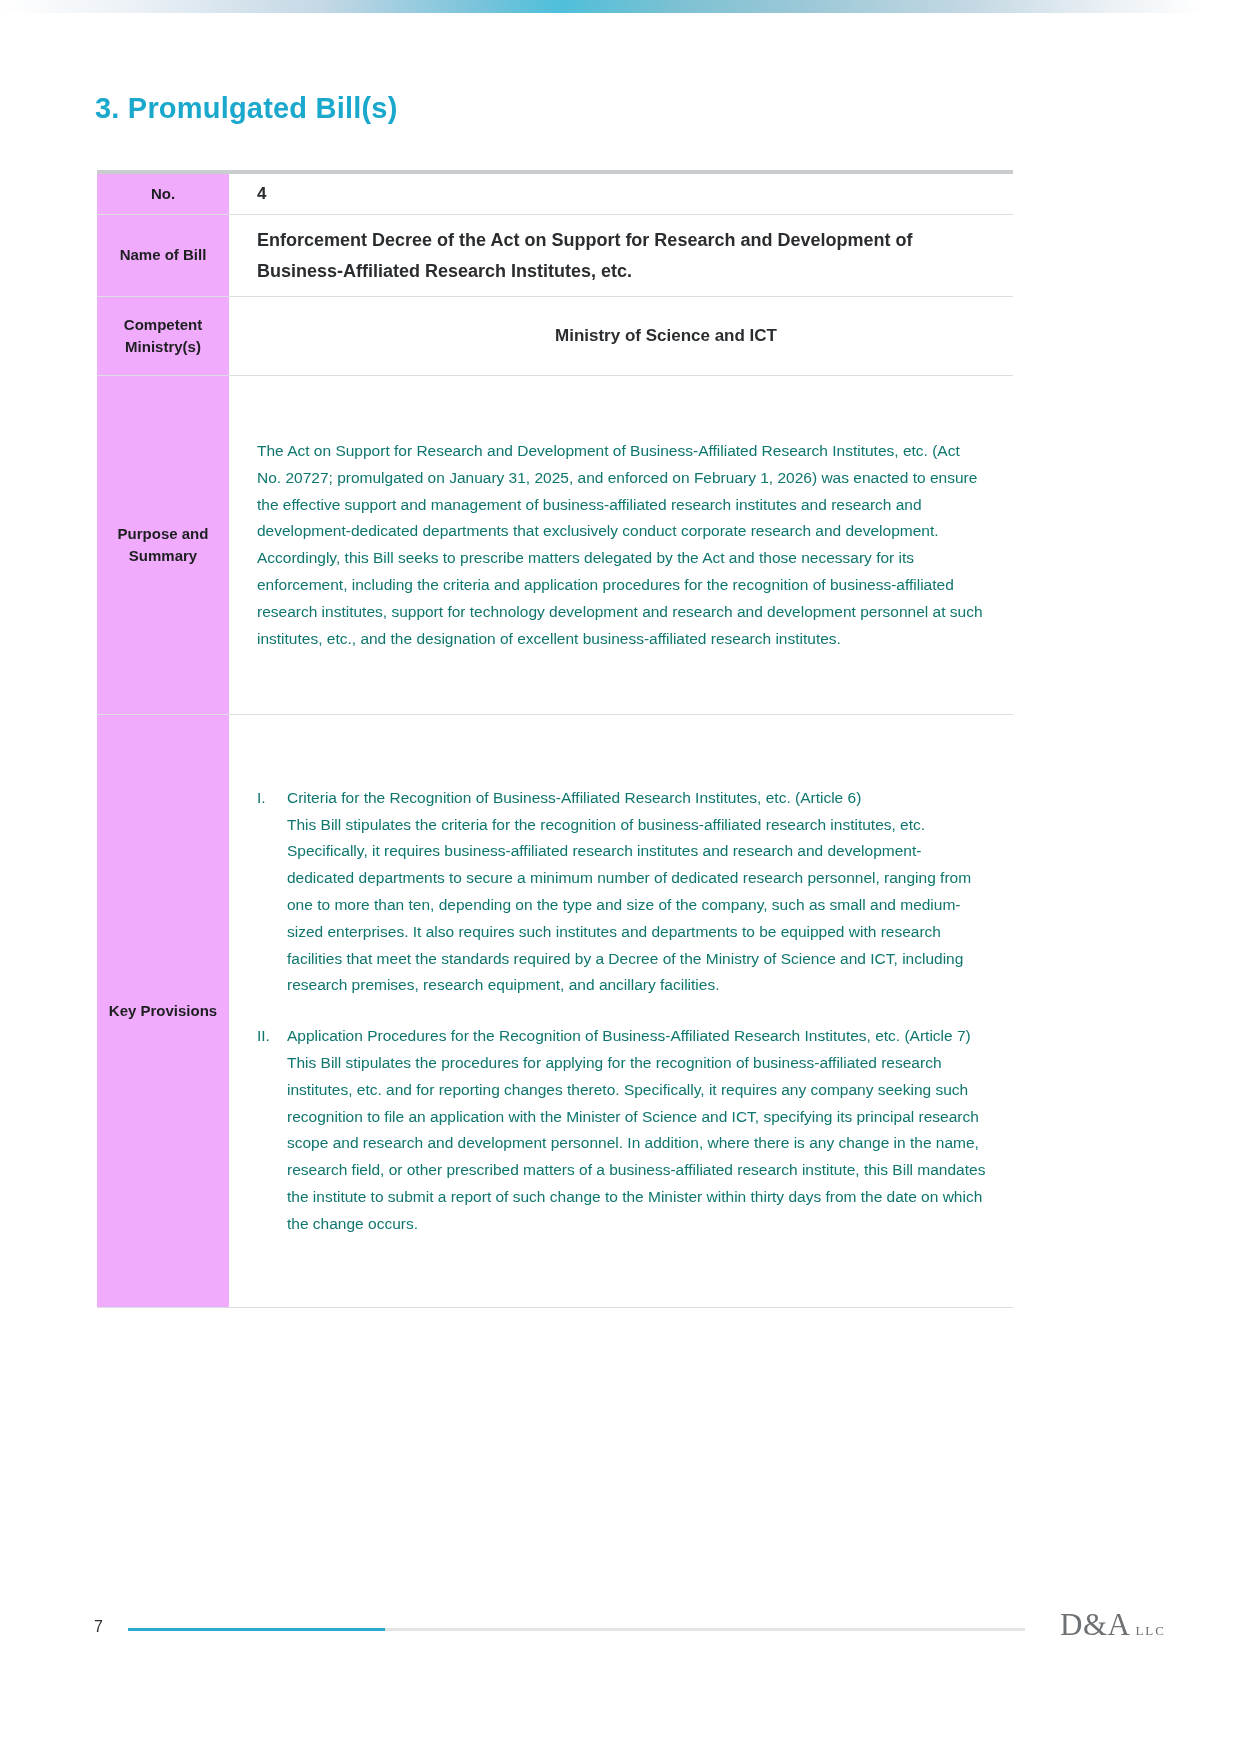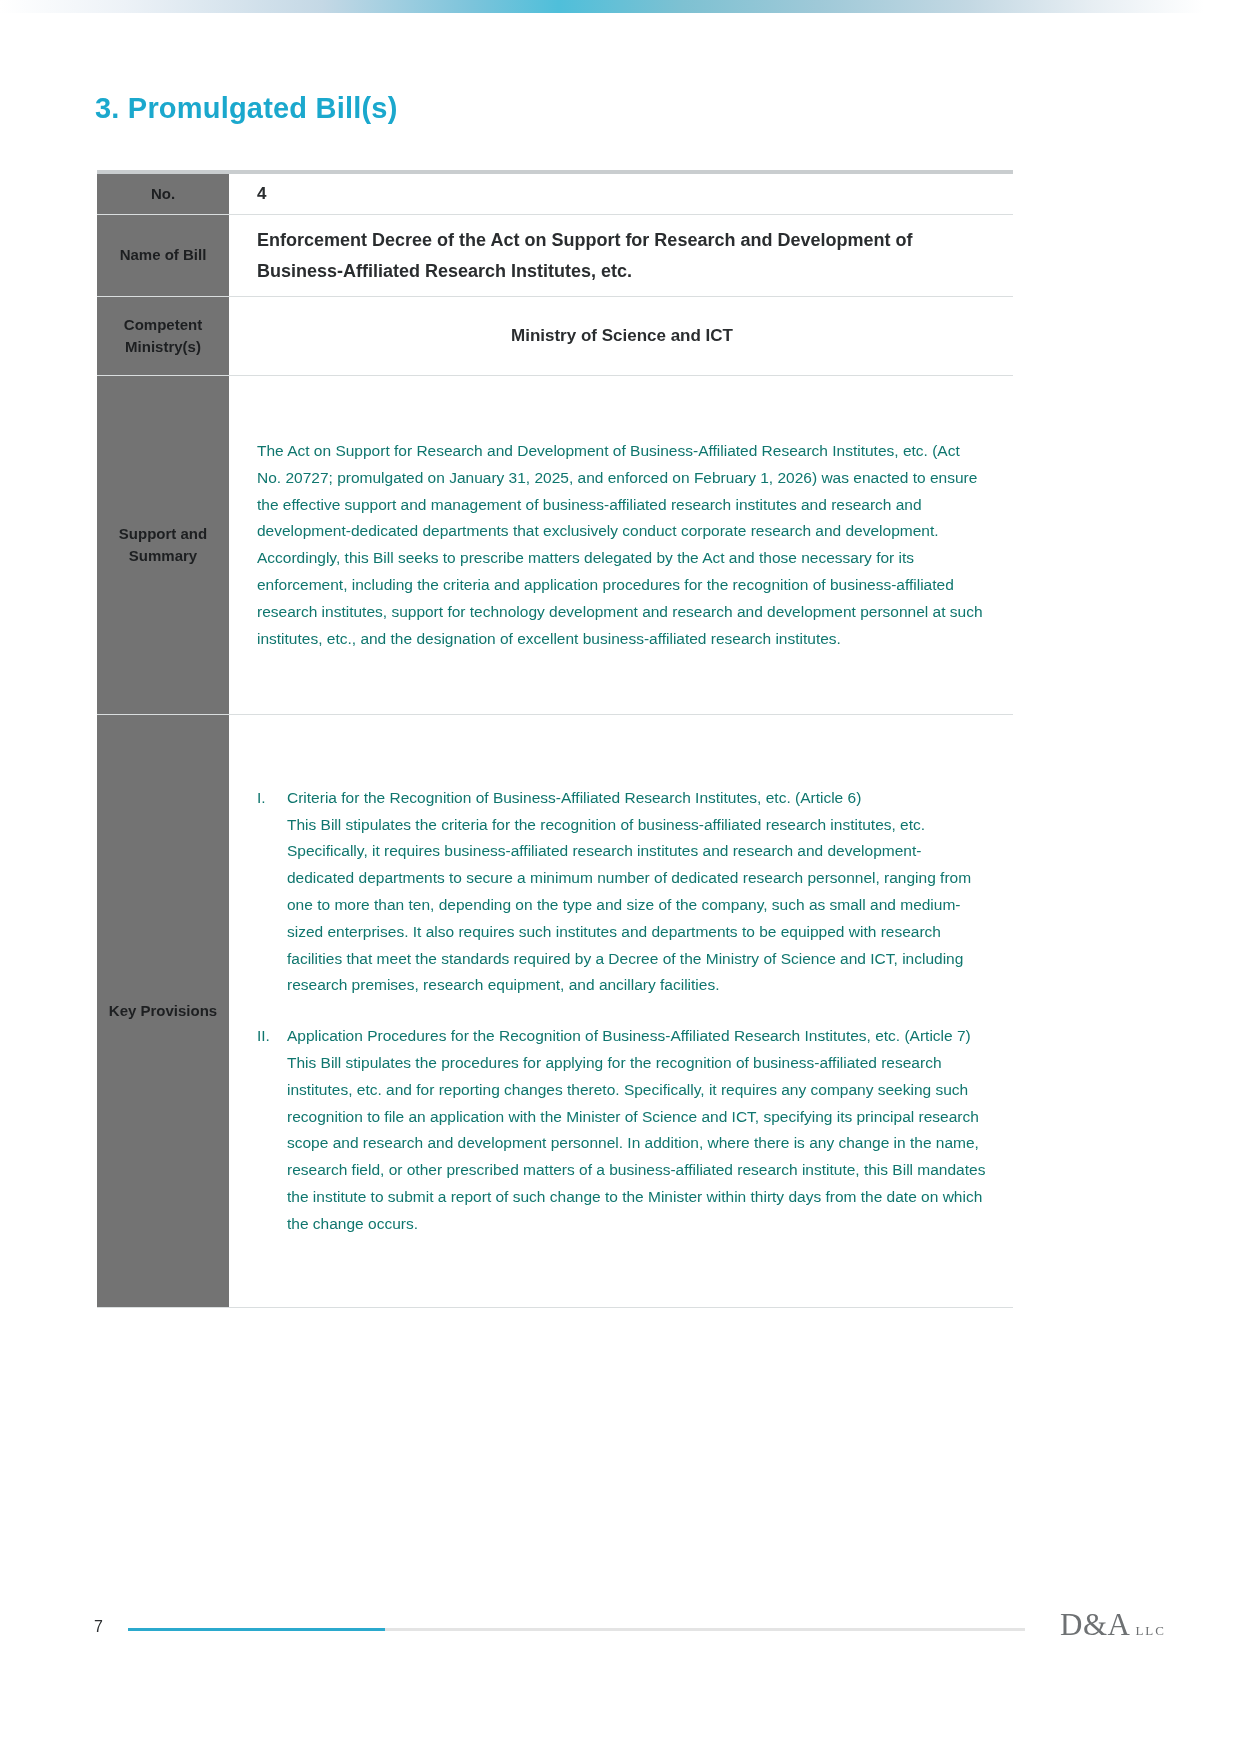--- a/index.html
+++ b/index.html
@@ -17,35 +17,35 @@
   .doc-title {
     position:absolute; left:95px; top:92px;
     font-size:29px; font-weight:bold; color:#1ba8cd; letter-spacing:0.2px;
   }
   .bill-table {
     position:absolute; left:97px; top:170px; width:916px;
     border-top:4px solid #c9cdcf;
   }
   .t-row { display:flex; align-items:stretch; border-bottom:1px solid #dadedf; }
   .label-cell {
-    width:132px; flex-shrink:0; background:#737373;
+    width:132px; flex-shrink:0; background:#f0abfc;
     display:flex; align-items:center; justify-content:center; text-align:center;
     font-size:15px; font-weight:bold; color:#1d1f21; line-height:1.5;
     padding:8px 10px;
   }
   .gutter { width:6px; flex-shrink:0; background:#ffffff; }
   .content-cell {
     flex:1; display:flex; flex-direction:column; justify-content:center;
     padding:10px 26px 10px 22px; color:#0f766e;
   }
   .row-no { min-height:41px; }
   .row-no .content-cell { font-size:17px; font-weight:bold; color:#2a2d2f; }
   .row-name { min-height:81px; }
   .row-name .content-cell { font-size:18px; font-weight:bold; line-height:1.7; color:#2a2d2f; }
-  .row-ministry { min-height:79px; }
+  .row-ministry { min-height:79px;gap:44px; }
   .row-ministry .content-cell { font-size:17px; font-weight:bold; color:#2a2d2f;text-align:center; }
   .row-purpose { min-height:339px; }
   .purpose-text { font-size:15.5px; line-height:1.73; }
   .row-key { min-height:593px; }
   .kp-item { display:flex; }
   .kp-item + .kp-item { margin-top:24px; }
   .kp-num { width:30px; flex-shrink:0; font-size:15.5px; line-height:1.73; }
   .kp-content { flex:1; font-size:15.5px; line-height:1.73; }
   .footer-page-num {
     position:absolute; left:94px; top:1618px; font-size:16px; color:#2b2e30;
@@ -88,21 +88,21 @@
       <div class="content-cell">Enforcement Decree of the Act on Support for Research and Development of Business-Affiliated Research Institutes, etc.</div>
     </div>
 
     <div class="t-row row-ministry">
       <div class="label-cell">Competent Ministry(s)</div>
       <div class="gutter"></div>
       <div class="content-cell">Ministry of Science and ICT</div>
     </div>
 
     <div class="t-row row-purpose">
-      <div class="label-cell">Support and Summary</div>
+      <div class="label-cell">Purpose and Summary</div>
       <div class="gutter"></div>
       <div class="content-cell">
         <p class="purpose-text">The Act on Support for Research and Development of Business-Affiliated Research Institutes, etc. (Act No. 20727; promulgated on January 31, 2025, and enforced on February 1, 2026) was enacted to ensure the effective support and management of business-affiliated research institutes and research and development-dedicated departments that exclusively conduct corporate research and development. Accordingly, this Bill seeks to prescribe matters delegated by the Act and those necessary for its enforcement, including the criteria and application procedures for the recognition of business-affiliated research institutes, support for technology development and research and development personnel at such institutes, etc., and the designation of excellent business-affiliated research institutes.</p>
       </div>
     </div>
 
     <div class="t-row row-key">
       <div class="label-cell">Key Provisions</div>
       <div class="gutter"></div>
       <div class="content-cell">

